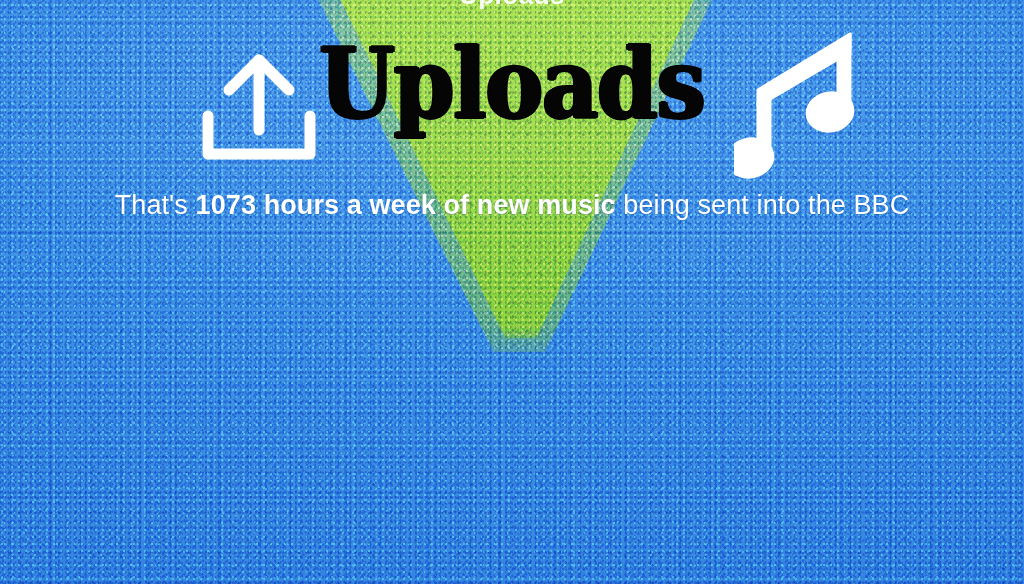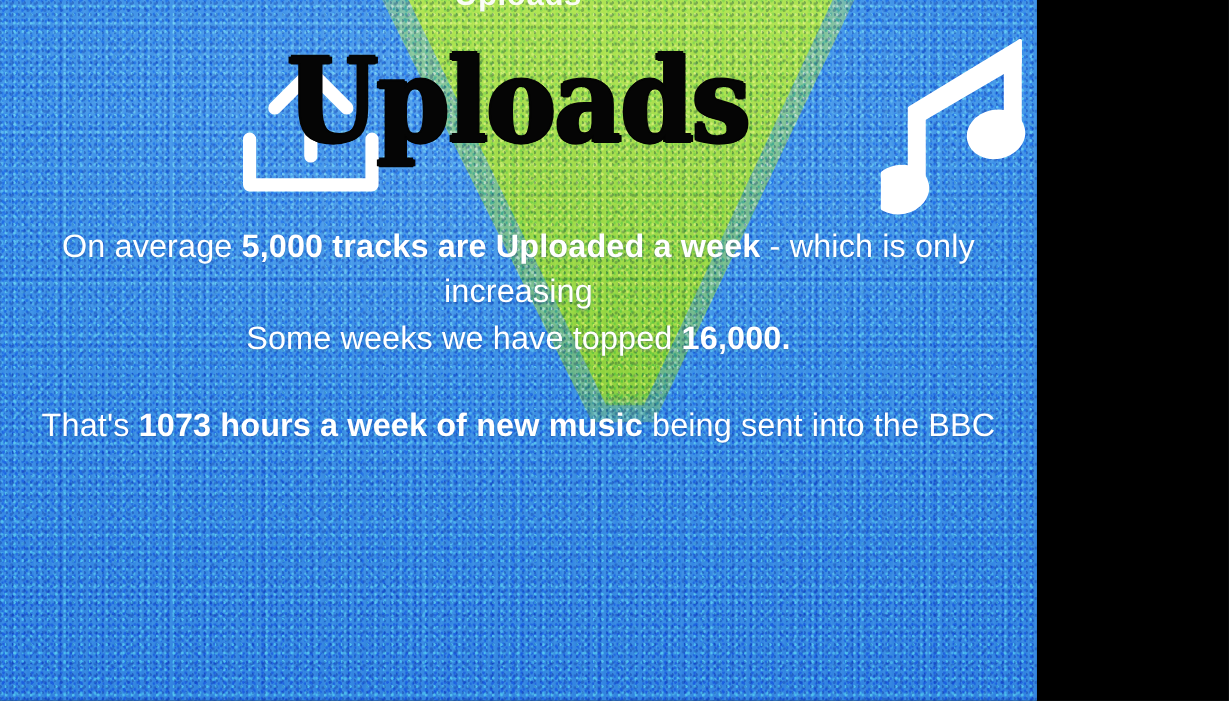--- a/index.html
+++ b/index.html
@@ -2,26 +2,25 @@
 <html><head>
 <meta charset="utf-8">
 <style>
   html, body {
     margin: 0;
     padding: 0;
     background: #000;
   }
   #canvas {
     position: relative;
-    width: 832px;
+    width: 1024px;
     height: 584px;
     overflow: hidden;
     font-family: "Liberation Sans", sans-serif;
     background: #3f93e6;
-    padding-left: 32px;
   }
 
   
   .bg-base {
     position: absolute;
     inset: 0;
     background:
       radial-gradient(130% 90% at 50% 15%, #56a3ee 0%, #3f93e6 45%, #3486e0 100%);
   }
   
@@ -213,24 +212,20 @@
             <ellipse cx="16" cy="152" rx="23" ry="19" transform="rotate(-12 16 152)"></ellipse>
 
             <ellipse cx="96" cy="106" rx="23" ry="19" transform="rotate(-12 96 106)"></ellipse>
           </g>
         </svg>
       </span>
     </div>
 
     <div class="body-text">
 
-      <p class="para p1">
-        <span>On average </span><span class="b">5,000 tracks are Uploaded a week</span><span> - which is only increasing</span><br>
-        <span>Some weeks we have topped </span><span class="b">16,000.</span>
-      </p>
 
       <p class="para p2">
         <span>That's </span><span class="b">1073 hours a week of new music</span><span> being sent into the BBC</span>
       </p>
 
 
     </div>
   </div>
 </div>
 

